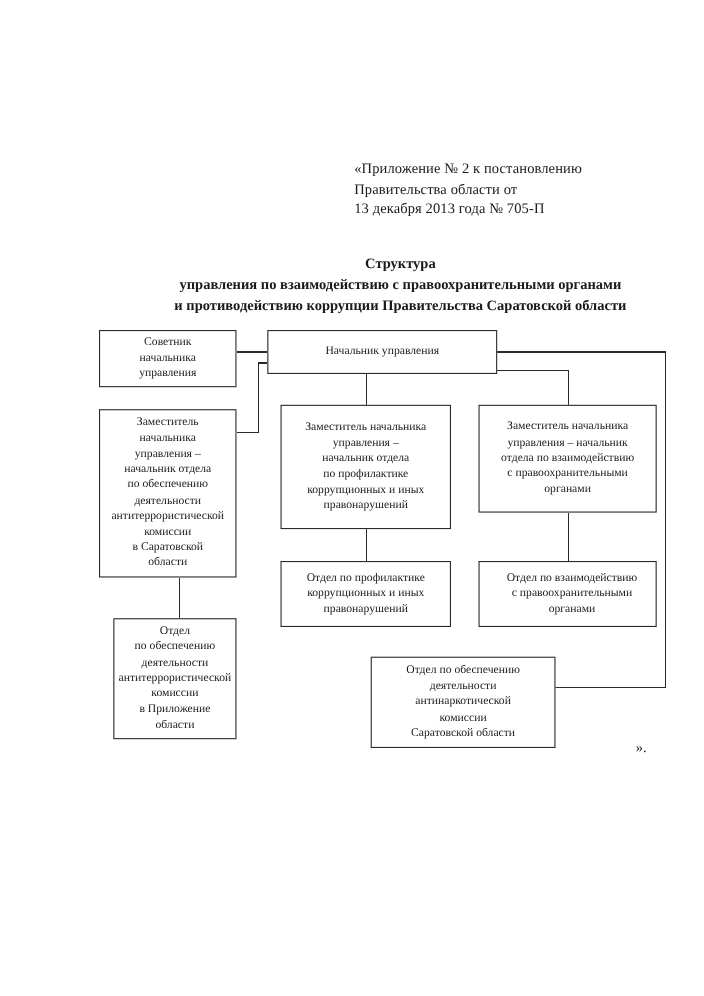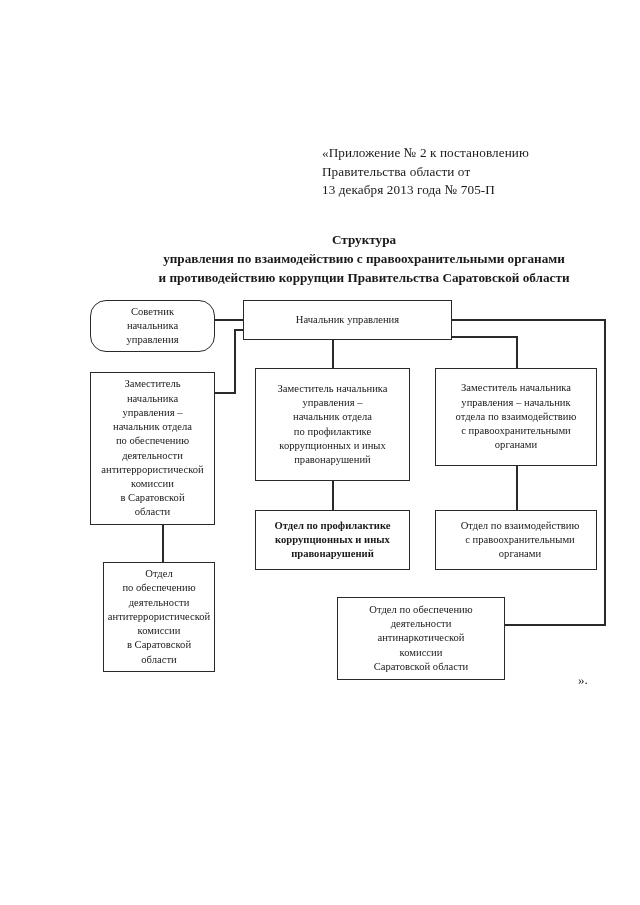--- a/index.html
+++ b/index.html
@@ -117,21 +117,21 @@
         <path d="M243,330 L235,330 L235,393 L215,393"></path>
 
         <path d="M163,525 L163,562"></path>
 
         <path d="M333,481 L333,510"></path>
 
         <path d="M517,466 L517,510"></path>
       </g>
     </svg>
 
-    <div class="node" id="node-advisor" style="left: 90px; top: 300px; width: 125px; height: 52px; border-radius: 16px;">Советник
+    <div class="node" id="node-advisor" style="left: 90px; top: 300px; width: 125px; height: 52px;">Советник
 начальника
 управления</div>
 
     <div class="node" id="node-head" style="left: 243px; top: 300px; width: 209px; height: 40px;">Начальник управления</div>
 
     <div class="node" id="node-deputy-antiterror" style="left: 90px; top: 372px; width: 125px; height: 153px;">Заместитель
 начальника
 управления –
 начальник отдела
 по обеспечению
@@ -147,34 +147,34 @@
 по профилактике
 коррупционных и иных
 правонарушений</div>
 
     <div class="node" id="node-deputy-lawenforcement" style="left: 435px; top: 368px; width: 162px; height: 98px;">Заместитель начальника
 управления – начальник
 отдела по взаимодействию
 с правоохранительными
 органами</div>
 
-    <div class="node" id="node-dept-corruption" style="left: 255px; top: 510px; width: 155px; height: 60px; font-weight: bold;">Отдел по профилактике
+    <div class="node" id="node-dept-corruption" style="left: 255px; top: 510px; width: 155px; height: 60px;">Отдел по профилактике
 коррупционных и иных
 правонарушений</div>
 
     <div class="node" id="node-dept-lawenforcement" style="left: 435px; top: 510px; width: 162px; height: 60px; padding-left: 12px;">Отдел по взаимодействию
 с правоохранительными
 органами</div>
 
     <div class="node" id="node-dept-antiterror" style="left: 103px; top: 562px; width: 112px; height: 110px;">Отдел
 по обеспечению
 деятельности
 антитеррористической
 комиссии
-в Саратовской
+в Приложение
 области</div>
 
     <div class="node" id="node-dept-antidrug" style="left: 337px; top: 597px; width: 168px; height: 83px;">Отдел по обеспечению
 деятельности
 антинаркотической
 комиссии
 Саратовской области</div>
 
   </div>
 

